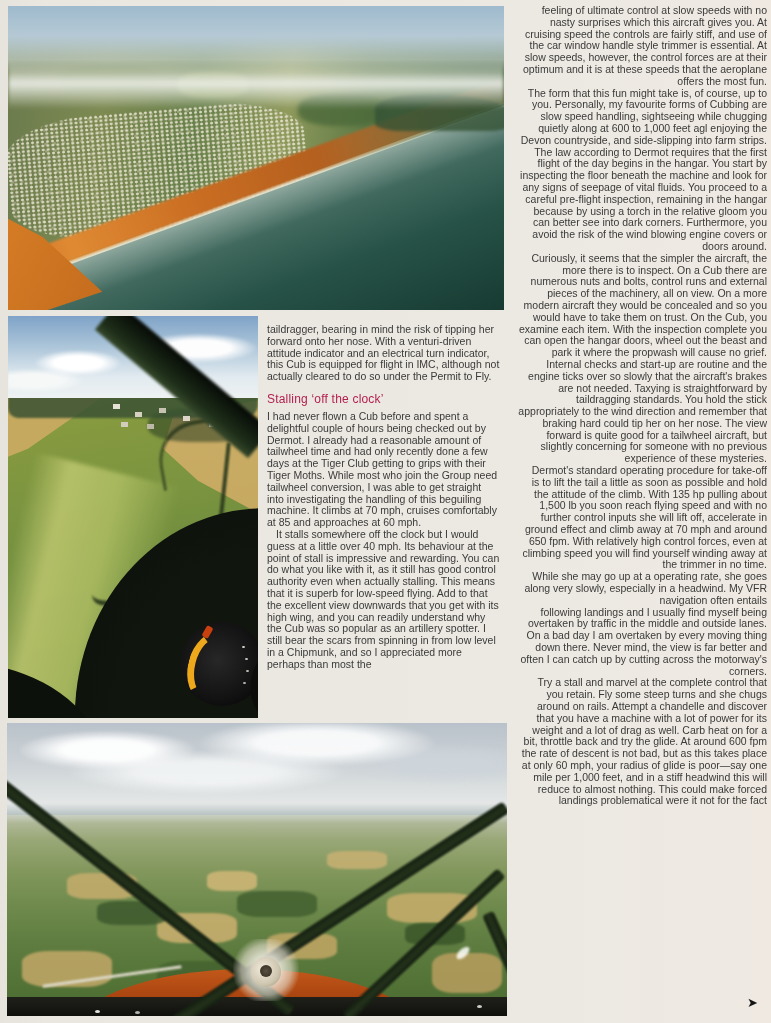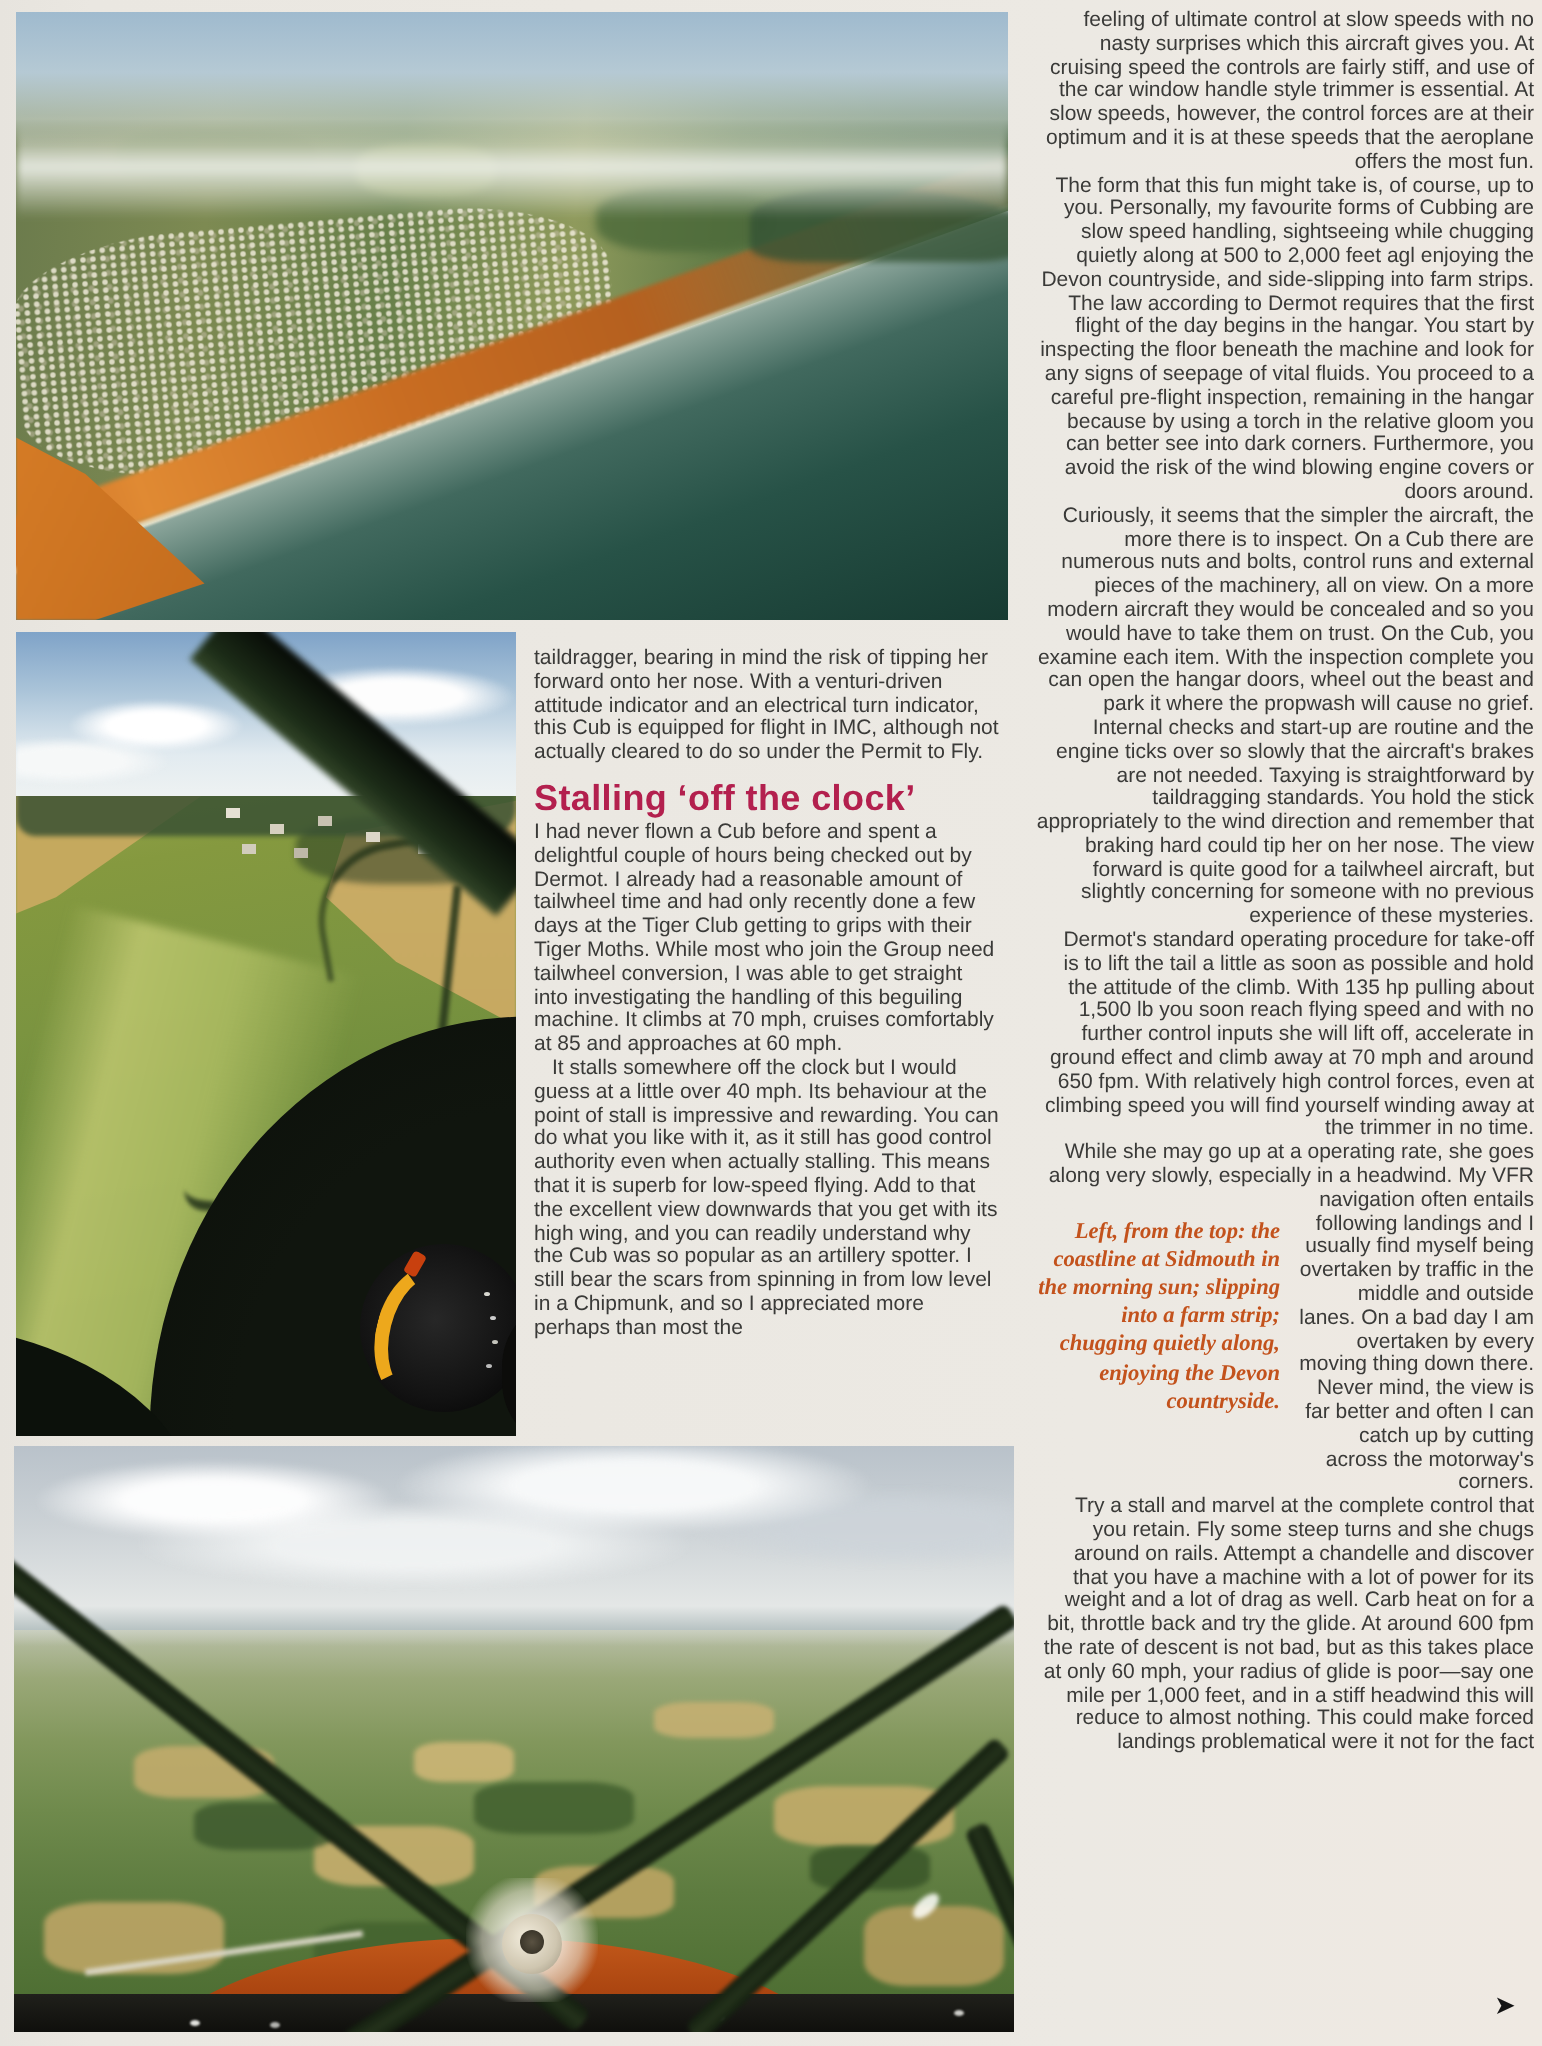--- a/index.html
+++ b/index.html
@@ -6,21 +6,21 @@
   body{width:771px;height:1023px;position:relative;background:#eae7e1;
        font-family:"Liberation Sans","DejaVu Sans",sans-serif;overflow:hidden;}
   .page{position:absolute;inset:0;background:linear-gradient(90deg,#e7e4de 0%,#eae7e1 6%,#ece9e3 70%,#efe9e2 100%);}
 
   
   .col{position:absolute;font-size:10.5px;line-height:11.8px;color:#3a3a38;}
   .col p{margin:0;}
   p.ind{text-indent:9px;}
   #middle-col{left:267px;top:324px;width:233px;}
   #right-col{left:518px;top:5px;width:249px;text-align:right;}
-  h2.section{font-size:18px;line-height:17px;font-weight:bold;color:#b3204e;
+  h2.section{font-size:12px;line-height:17px;font-weight:normal;color:#b3204e;
              margin:8px 0 3px 0;letter-spacing:.2px;}
   .caption-float{float:left;width:122px;height:126px;margin:2px 8px 0 0;
                  font-family:"Liberation Serif","DejaVu Serif",serif;
                  font-style:italic;font-weight:bold;font-size:11.3px;line-height:14.2px;
                  color:#c3521c;}
   .wrap-group::after{content:"";display:block;clear:both;}
   #next-arrow{position:absolute;left:747px;top:995px;font-size:13px;color:#141414;}
 
   
   .photo{position:absolute;overflow:hidden;background:#9aa;}
@@ -213,27 +213,26 @@
 
   <div class="col" id="middle-col">
     <p>taildragger, bearing in mind the risk of tipping her forward onto her nose. With a venturi-driven attitude indicator and an electrical turn indicator, this Cub is equipped for flight in IMC, although not actually cleared to do so under the Permit to Fly.</p>
     <h2 class="section">Stalling ‘off the clock’</h2>
     <p>I had never flown a Cub before and spent a delightful couple of hours being checked out by Dermot. I already had a reasonable amount of tailwheel time and had only recently done a few days at the Tiger Club getting to grips with their Tiger Moths. While most who join the Group need tailwheel conversion, I was able to get straight into investigating the handling of this beguiling machine. It climbs at 70 mph, cruises comfortably at 85 and approaches at 60 mph.</p>
     <p class="ind">It stalls somewhere off the clock but I would guess at a little over 40 mph. Its behaviour at the point of stall is impressive and rewarding. You can do what you like with it, as it still has good control authority even when actually stalling. This means that it is superb for low-speed flying. Add to that the excellent view downwards that you get with its high wing, and you can readily understand why the Cub was so popular as an artillery spotter. I still bear the scars from spinning in from low level in a Chipmunk, and so I appreciated more perhaps than most the</p>
   </div>
 
   <div class="col" id="right-col">
     <p>feeling of ultimate control at slow speeds with no nasty surprises which this aircraft gives you. At cruising speed the controls are fairly stiff, and use of the car window handle style trimmer is essential. At slow speeds, however, the control forces are at their optimum and it is at these speeds that the aeroplane offers the most fun.</p>
-    <p class="ind">The form that this fun might take is, of course, up to you. Personally, my favourite forms of Cubbing are slow speed handling, sightseeing while chugging quietly along at 500 to 2,000 feet agl enjoying the Devon countryside, and side-slipping into farm strips.</p>
+    <p class="ind">The form that this fun might take is, of course, up to you. Personally, my favourite forms of Cubbing are slow speed handling, sightseeing while chugging quietly along at 600 to 1,000 feet agl enjoying the Devon countryside, and side-slipping into farm strips.</p>
     <p class="ind">The law according to Dermot requires that the first flight of the day begins in the hangar. You start by inspecting the floor beneath the machine and look for any signs of seepage of vital fluids. You proceed to a careful pre-flight inspection, remaining in the hangar because by using a torch in the relative gloom you can better see into dark corners. Furthermore, you avoid the risk of the wind blowing engine covers or doors around.</p>
     <p class="ind">Curiously, it seems that the simpler the aircraft, the more there is to inspect. On a Cub there are numerous nuts and bolts, control runs and external pieces of the machinery, all on view. On a more modern aircraft they would be concealed and so you would have to take them on trust. On the Cub, you examine each item. With the inspection complete you can open the hangar doors, wheel out the beast and park it where the propwash will cause no grief. Internal checks and start-up are routine and the engine ticks over so slowly that the aircraft's brakes are not needed. Taxying is straightforward by taildragging standards. You hold the stick appropriately to the wind direction and remember that braking hard could tip her on her nose. The view forward is quite good for a tailwheel aircraft, but slightly concerning for someone with no previous experience of these mysteries.</p>
     <p class="ind">Dermot's standard operating procedure for take-off is to lift the tail a little as soon as possible and hold the attitude of the climb. With 135 hp pulling about 1,500 lb you soon reach flying speed and with no further control inputs she will lift off, accelerate in ground effect and climb away at 70 mph and around 650 fpm. With relatively high control forces, even at climbing speed you will find yourself winding away at the trimmer in no time.</p>
     <p class="ind">While she may go up at a operating rate, she goes along very slowly, especially in a headwind. My VFR navigation often entails</p>
     <div class="wrap-group">
-      <aside class="caption-float">Left, from the top: the coastline at Sidmouth in the morning sun; slipping into a farm strip; chugging quietly along, enjoying the Devon countryside.</aside>
       <p>following landings and I usually find myself being overtaken by traffic in the middle and outside lanes. On a bad day I am overtaken by every moving thing down there. Never mind, the view is far better and often I can catch up by cutting across the motorway's corners.</p>
     </div>
     <p class="ind">Try a stall and marvel at the complete control that you retain. Fly some steep turns and she chugs around on rails. Attempt a chandelle and discover that you have a machine with a lot of power for its weight and a lot of drag as well. Carb heat on for a bit, throttle back and try the glide. At around 600 fpm the rate of descent is not bad, but as this takes place at only 60 mph, your radius of glide is poor—say one mile per 1,000 feet, and in a stiff headwind this will reduce to almost nothing. This could make forced landings problematical were it not for the fact</p>
   </div>
 
   <div id="next-arrow">➤</div>
 
 </div>
 
 </body></html>

